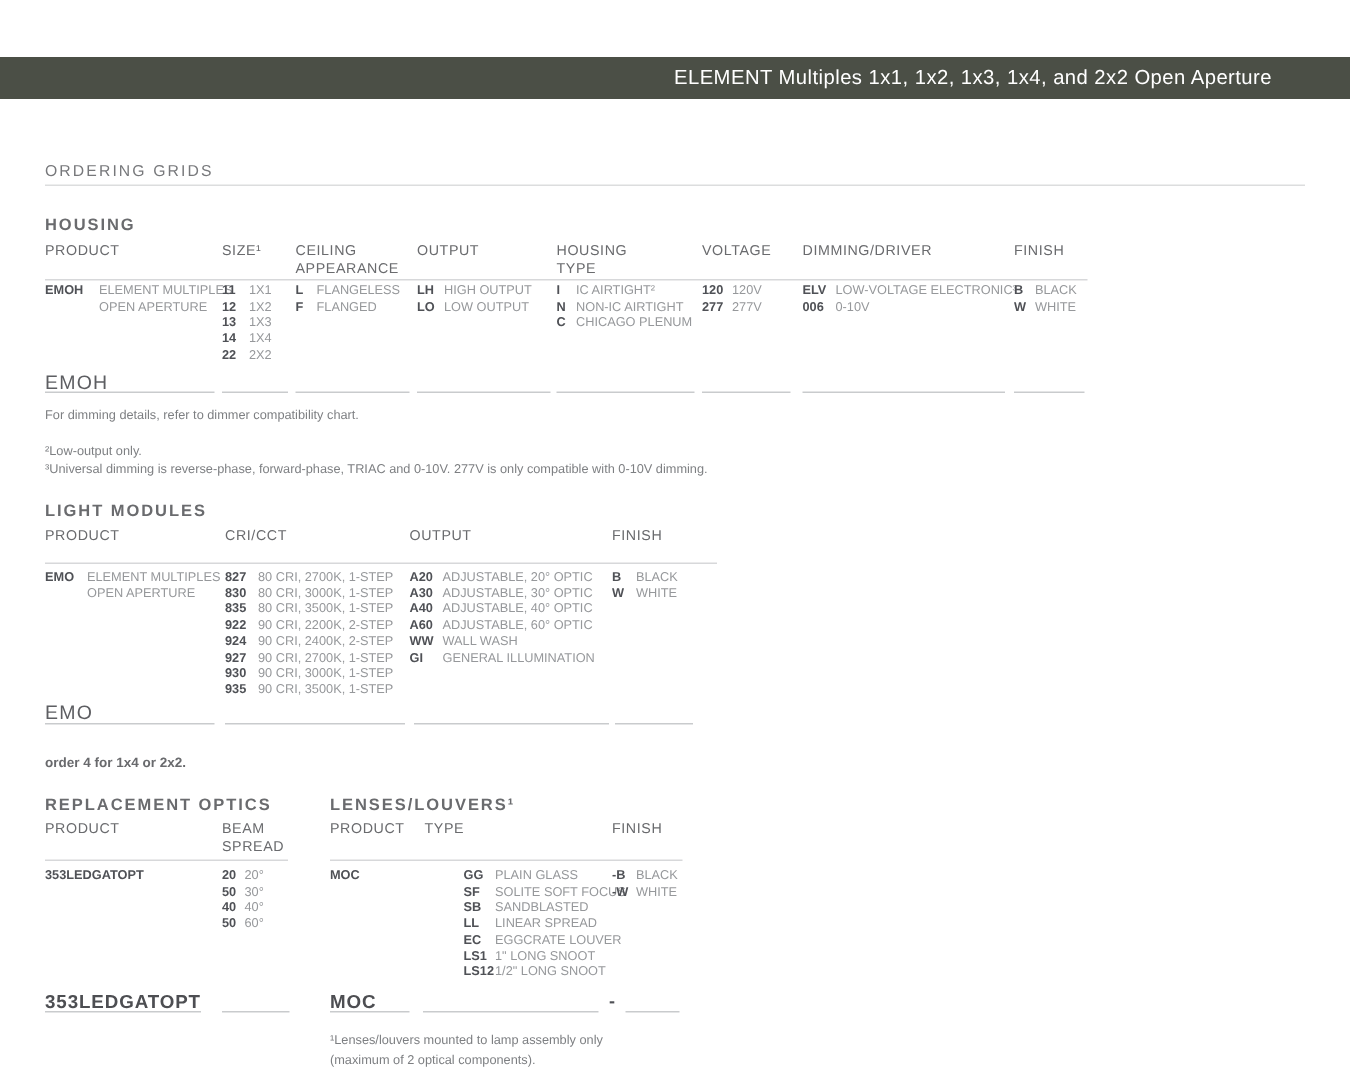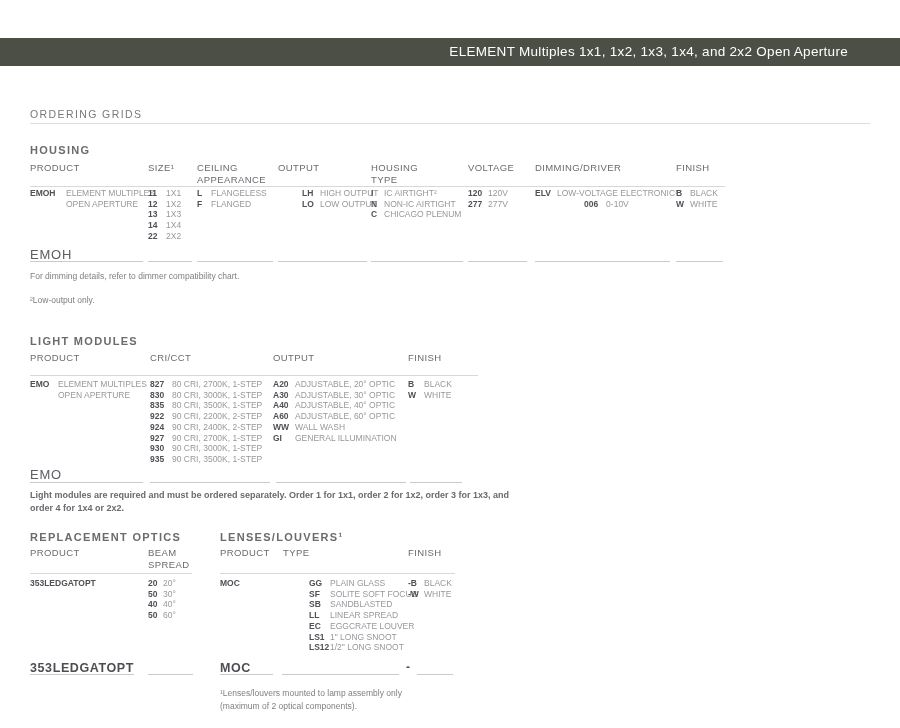--- a/index.html
+++ b/index.html
@@ -112,21 +112,21 @@
   <div class="abs opts" style="left:197px;top:188px;">
     <div class="opt w14">
         <span class="code">L</span>
         <span class="lbl">FLANGELESS</span>
       </div>
     <div class="opt w14">
         <span class="code">F</span>
         <span class="lbl">FLANGED</span>
       </div>
   </div>
-  <div class="abs opts" style="left:278px;top:188px;margin-left:24px;">
+  <div class="abs opts" style="left:278px;top:188px;">
     <div class="opt w18">
         <span class="code">LH</span>
         <span class="lbl">HIGH OUTPUT</span>
       </div>
     <div class="opt w18">
         <span class="code">LO</span>
         <span class="lbl">LOW OUTPUT</span>
       </div>
   </div>
   <div class="abs opts" style="left:371px;top:188px;">
@@ -146,21 +146,21 @@
   <div class="abs opts" style="left:468px;top:188px;">
     <div class="opt w20">
         <span class="code">120</span>
         <span class="lbl">120V</span>
       </div>
     <div class="opt w20">
         <span class="code">277</span>
         <span class="lbl">277V</span>
       </div>
   </div>
-  <div class="abs opts" style="left:535px;top:188px;align-items:center;">
+  <div class="abs opts" style="left:535px;top:188px;">
     <div class="opt w22">
         <span class="code">ELV</span>
         <span class="lbl">LOW-VOLTAGE ELECTRONIC³</span>
       </div>
     <div class="opt w22">
         <span class="code">006</span>
         <span class="lbl">0-10V</span>
       </div>
   </div>
   <div class="abs opts" style="left:676px;top:188px;">
@@ -179,20 +179,21 @@
   <div class="abs blank" style="left:148px;top:261px;width:44px;"></div>
   <div class="abs blank" style="left:197px;top:261px;width:76px;"></div>
   <div class="abs blank" style="left:278px;top:261px;width:89px;"></div>
   <div class="abs blank" style="left:371px;top:261px;width:92px;"></div>
   <div class="abs blank" style="left:468px;top:261px;width:59px;"></div>
   <div class="abs blank" style="left:535px;top:261px;width:135px;"></div>
   <div class="abs blank" style="left:676px;top:261px;width:47px;"></div>
 
   <div class="abs fnote" style="left:30px;top:270px;">For dimming details, refer to dimmer compatibility chart.</div>
   <div class="abs fnote" style="left:30px;top:294px;">²Low-output only.</div>
+  <div class="abs fnote" style="left:30px;top:306px;">³Universal dimming is reverse-phase, forward-phase, TRIAC and 0-10V. 277V is only compatible with 0-10V dimming.</div>
 
   <div class="abs secheading" style="left:30px;top:335px;">LIGHT MODULES</div>
   <div class="abs colhead" style="left:30px;top:352px;height:20px;">
       <div>PRODUCT</div>
     </div>
   <div class="abs colhead" style="left:150px;top:352px;height:20px;">
       <div>CRI/CCT</div>
     </div>
   <div class="abs colhead" style="left:273px;top:352px;height:20px;">
       <div>OUTPUT</div>
@@ -282,21 +283,20 @@
         <span class="lbl">WHITE</span>
       </div>
   </div>
 
   <div class="abs rowlabel" style="left:30px;top:467px;">EMO</div>
   <div class="abs blank" style="left:30px;top:482px;width:113px;"></div>
   <div class="abs blank" style="left:150px;top:482px;width:120px;"></div>
   <div class="abs blank" style="left:276px;top:482px;width:130px;"></div>
   <div class="abs blank" style="left:410px;top:482px;width:52px;"></div>
 
-  <div class="abs boldnote" style="left:30px;top:489px;">Light modules are required and must be ordered separately. Order 1 for 1x1, order 2 for 1x2, order 3 for 1x3, and</div>
   <div class="abs boldnote" style="left:30px;top:502px;">order 4 for 1x4 or 2x2.</div>
 
   <div class="abs secheading" style="left:30px;top:531px;">REPLACEMENT OPTICS</div>
   <div class="abs secheading" style="left:220px;top:531px;">LENSES/LOUVERS¹</div>
 
   <div class="abs colhead" style="left:30px;top:547px;height:23px;">
       <div>PRODUCT</div>
     </div>
   <div class="abs colhead" style="left:148px;top:547px;height:23px;">
       <div>BEAM</div>

